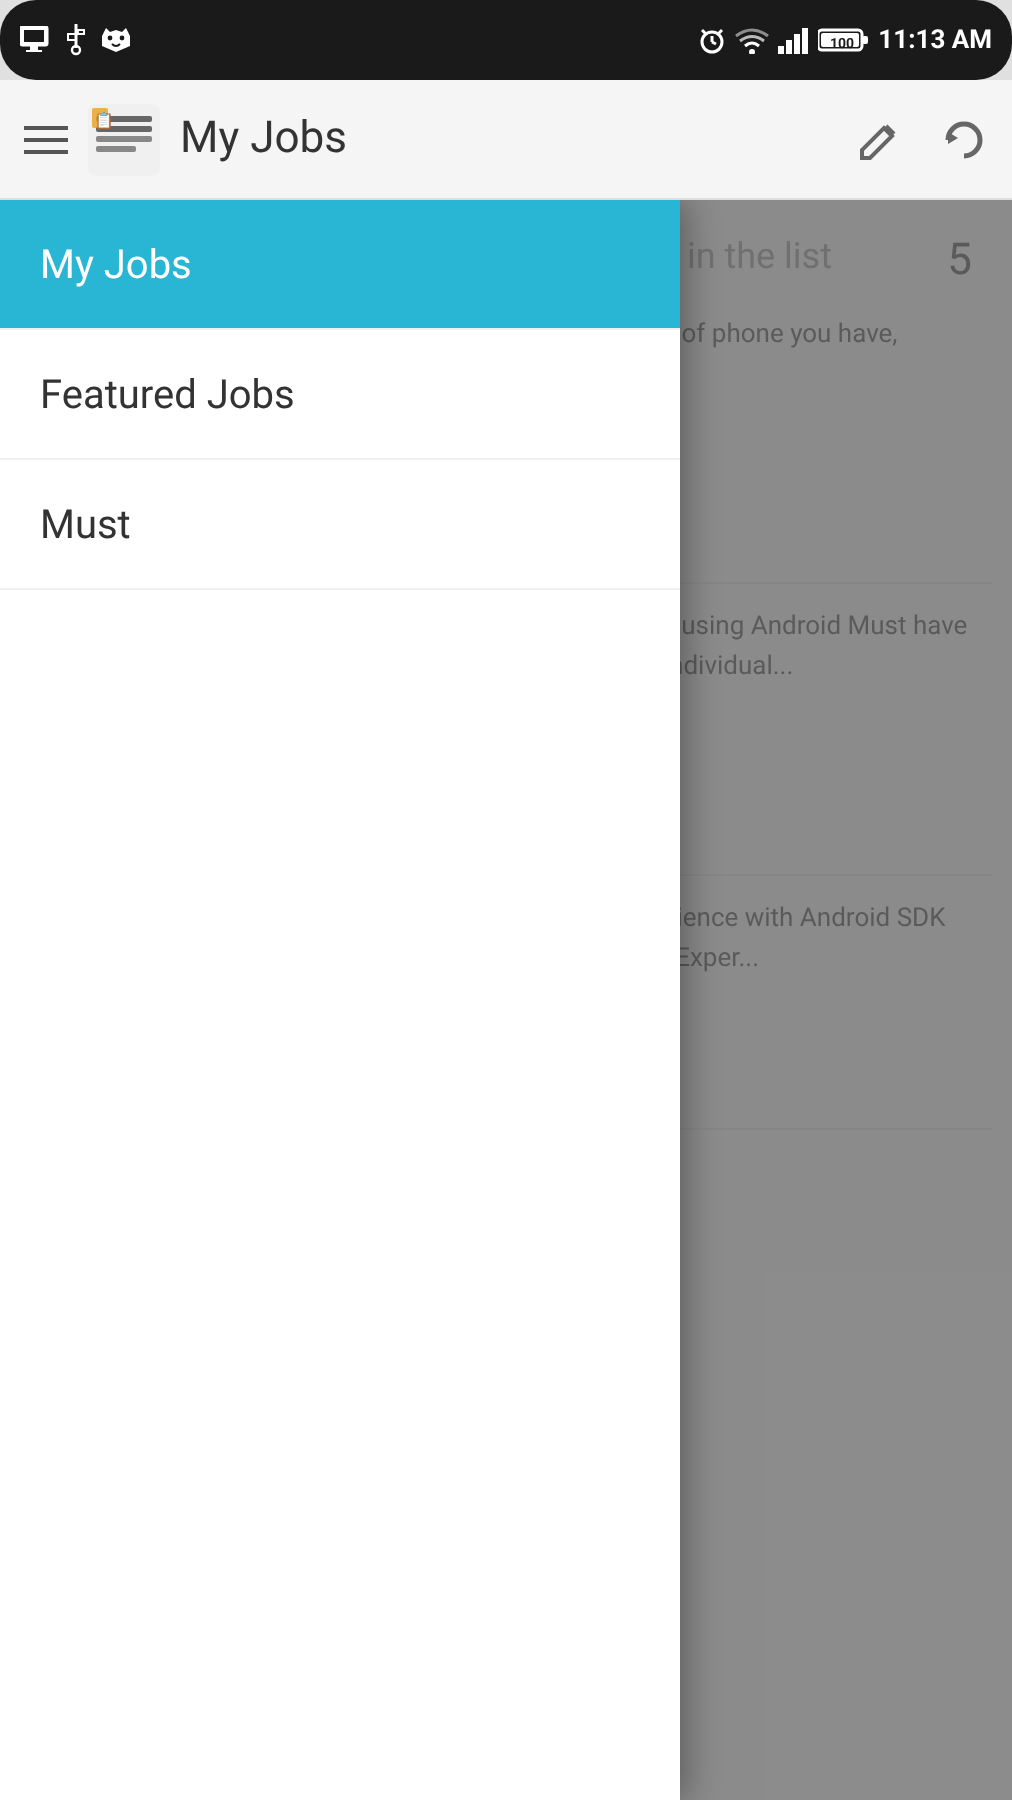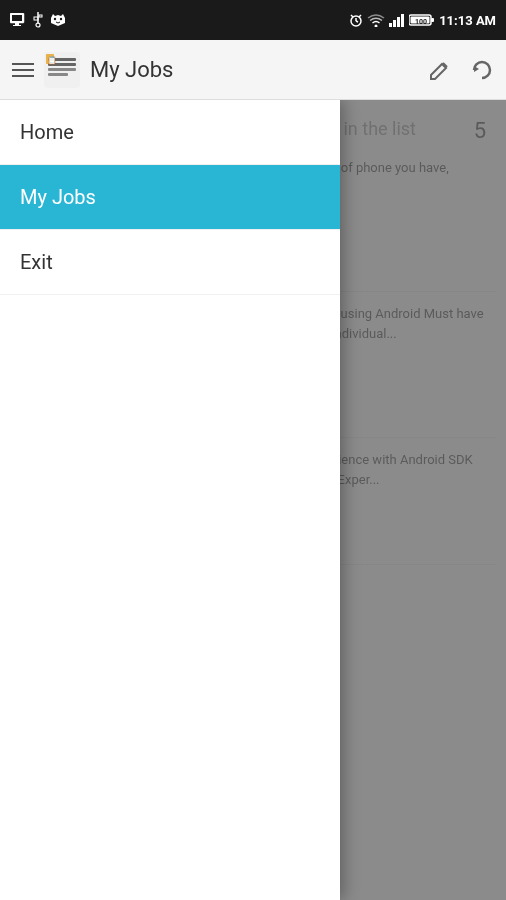--- a/index.html
+++ b/index.html
@@ -16,20 +16,21 @@
     .status-bar {
       width: 100%;
       height: 40px;
       background: #1a1a1a;
       display: flex;
       align-items: center;
       justify-content: space-between;
       padding: 0 10px;
       color: white;
       font-size: 13px;
+      border-radius: 18px;
     }
     .status-left {
       display: flex;
       align-items: center;
       gap: 6px;
     }
     .status-right {
       display: flex;
       align-items: center;
       gap: 4px;
@@ -354,24 +355,24 @@
       <div class="job-site">merojob.com</div>
       <div class="job-link" style="cursor:pointer">
         <span style="color:#4caecc;">IOS / Android Developer</span><span style="color:#666;"> details...</span>
       </div>
     </div>
   </div>
 
   <div class="drawer-overlay"></div>
 
   <div class="drawer">
-    <div class="drawer-item">
-      <span>Home</span>
-    </div>
     <div class="drawer-item active">
       <span>My Jobs</span>
     </div>
     <div class="drawer-item">
-      <span>Exit</span>
+      <span>Featured Jobs</span>
+    </div>
+    <div class="drawer-item">
+      <span>Must</span>
     </div>
   </div>
 
 </div>
 
 </body></html>

